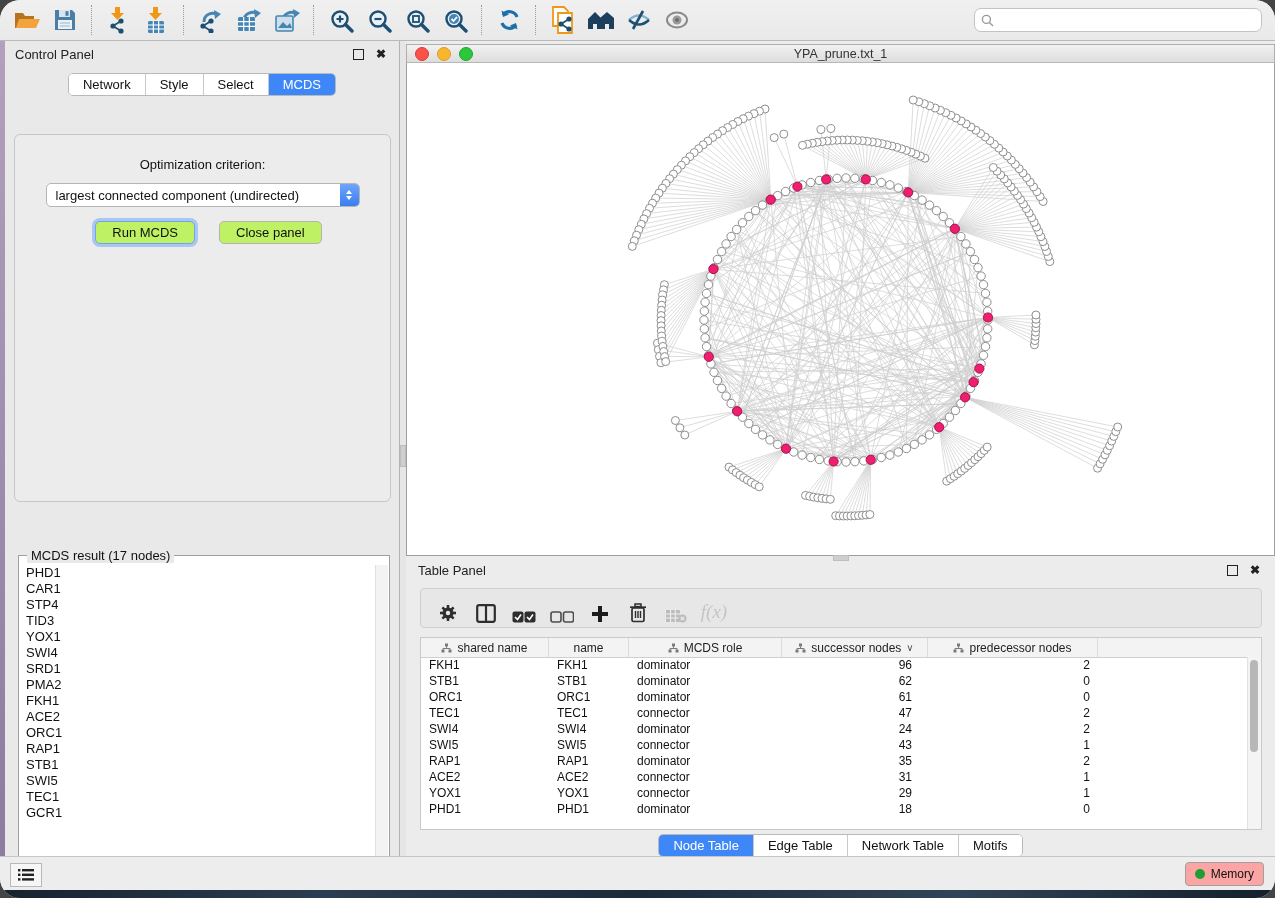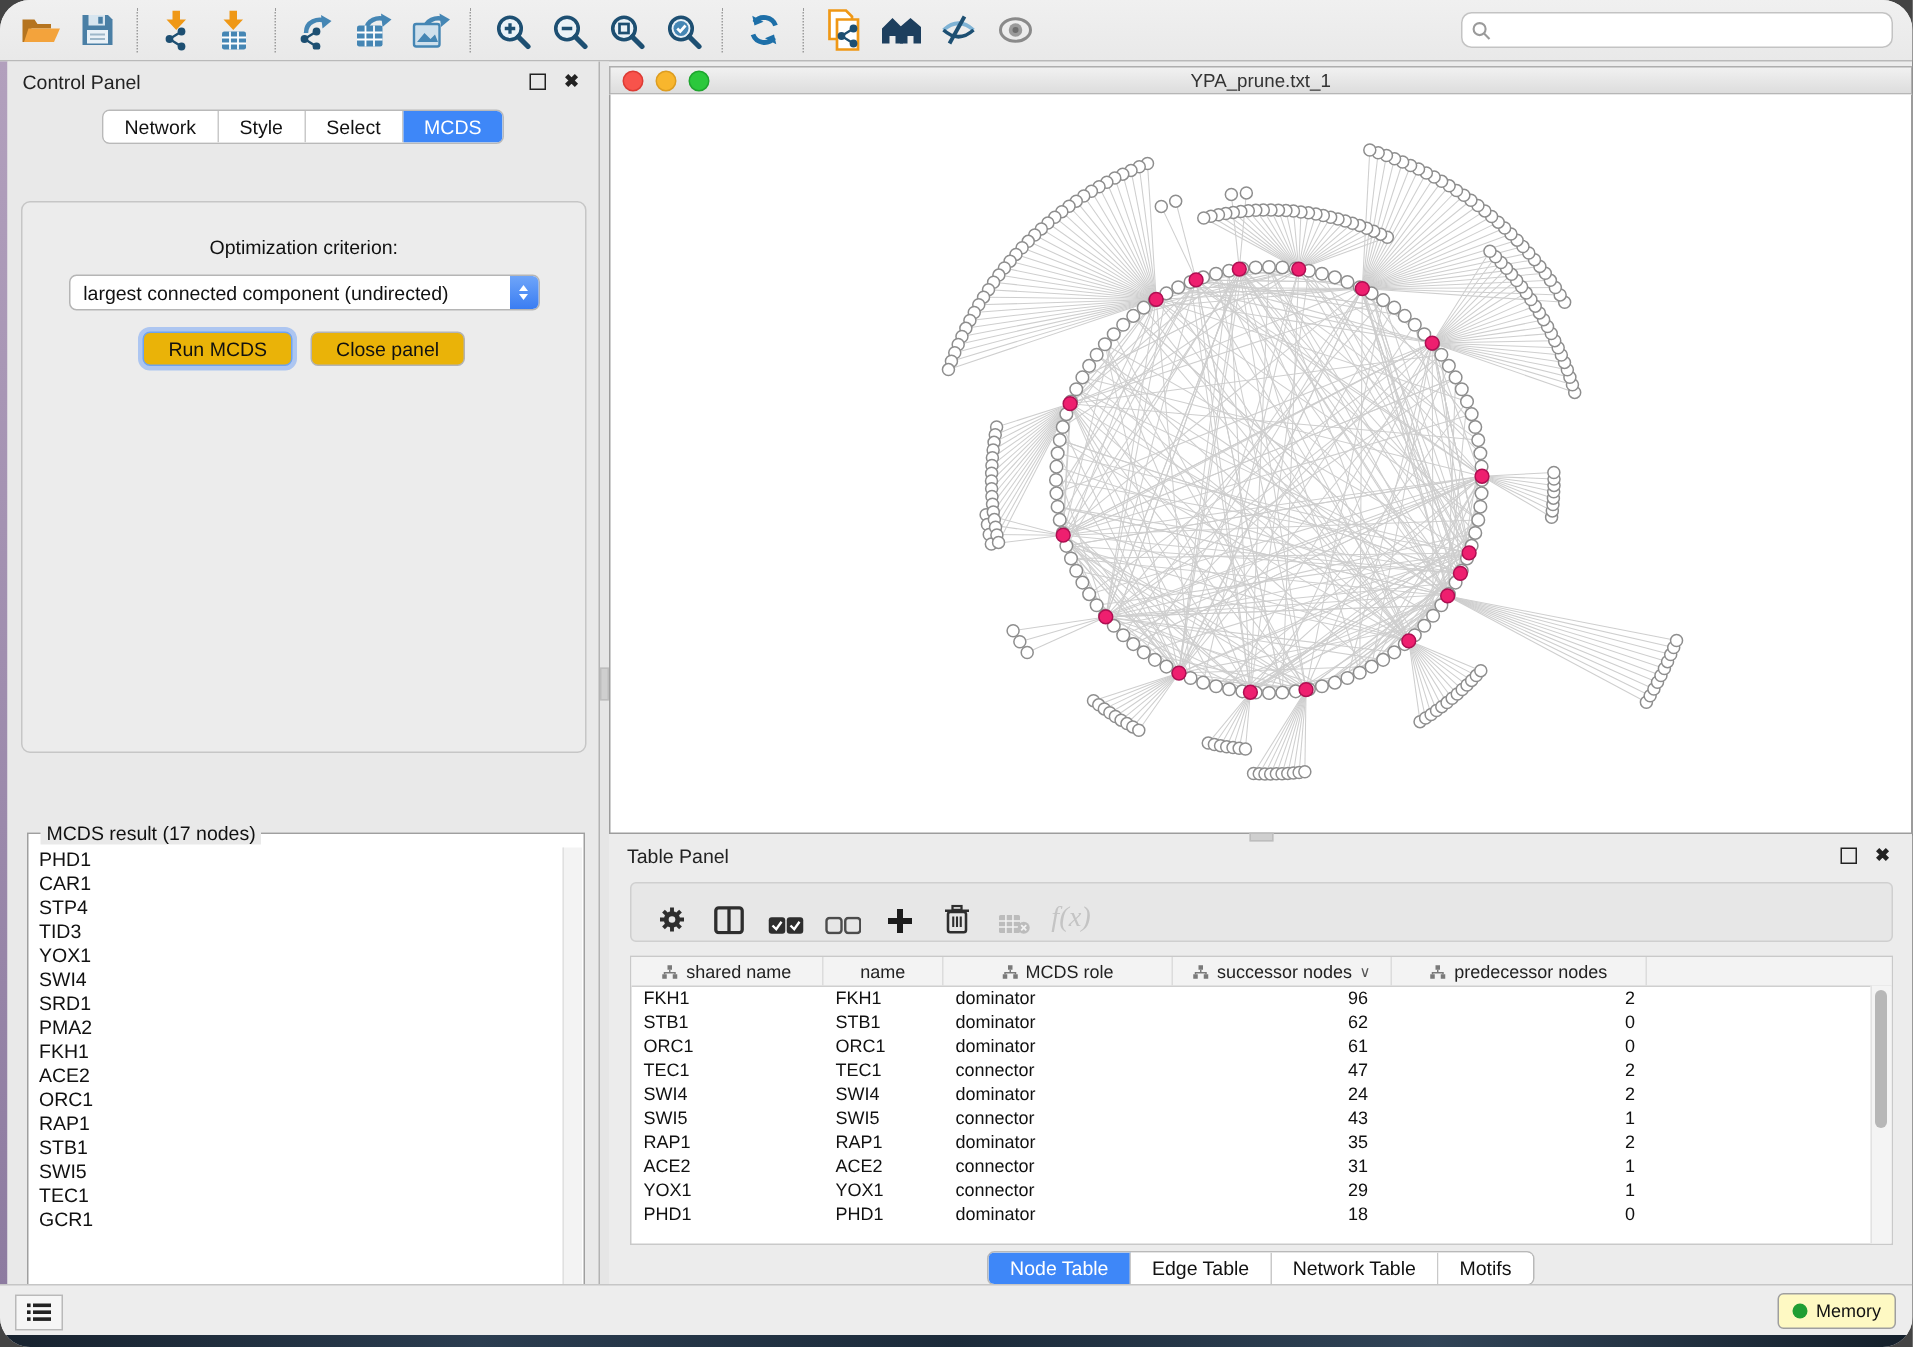--- a/index.html
+++ b/index.html
@@ -36,22 +36,22 @@
   .opt-label{text-align:center;font-size:13px;margin-top:22px;color:#111;}
   .dropdown{position:relative;margin:11px auto 0;width:312px;height:22px;background:#fff;border:1px solid #b5b5b5;
             border-radius:5px;display:flex;align-items:center;cursor:pointer;}
   .dropdown .dd-text{flex:1;font-size:13px;padding-left:9px;color:#111;white-space:nowrap;overflow:hidden;}
   .dd-stepper{width:19px;height:22px;background:linear-gradient(#6fa5f9,#3a7df2);border-radius:0 4px 4px 0;
               display:flex;flex-direction:column;align-items:center;justify-content:center;gap:2px;}
   .dd-stepper i{display:block;width:0;height:0;border-left:3.5px solid transparent;border-right:3.5px solid transparent;}
   .dd-up{border-bottom:4px solid #fff;}
   .dd-down{border-top:4px solid #fff;}
   .btn-row{display:flex;justify-content:center;gap:12px;margin-top:14px;}
-  .mac-btn{background:#eab308;border:1px solid #b3b3b3;border-radius:5px;padding:3px 16px;font-size:13px;color:#111;cursor:pointer;
-           font-family:"Liberation Sans",sans-serif;}
+  .mac-btn{background:#bef264;border:1px solid #b3b3b3;border-radius:5px;padding:3px 16px;font-size:13px;color:#111;cursor:pointer;
+           font-family:"Liberation Sans",sans-serif;margin-left:12px;}
   .mac-btn.focused{border-color:#6ea3ef;box-shadow:0 0 0 3px rgba(110,160,245,.5);}
   .result-group{position:absolute;left:13px;top:466px;width:370px;height:372px;border:1px solid #9f9f9f;background:#fff;margin-top:48px;}
   .result-legend{position:absolute;left:8px;top:-8px;background:#e9e9e9;padding:0 4px;font-size:13px;color:#111;}
   .result-list{position:absolute;left:1px;top:9px;right:13px;bottom:1px;overflow:hidden;background:#fff;}
   .result-item{font-size:13px;line-height:16px;padding-left:6px;color:#111;cursor:default;}
   .result-scroll{position:absolute;right:1px;top:9px;width:12px;bottom:1px;background:#f3f3f3;border-left:1px solid #e0e0e0;}
   
   .splitter-v{position:absolute;left:400px;top:41px;width:6px;height:815px;background:#e6e6e6;cursor:col-resize;}
   .splitter-v .handle{position:absolute;left:0px;top:404px;width:6px;height:22px;background:#cfcfcf;border:1px solid #bdbdbd;box-sizing:border-box;}
   
@@ -84,21 +84,21 @@
   .gc.text{padding-left:8px;}
   .gc.num{text-align:right;padding-right:16px;}
   .gc.num2{text-align:right;padding-right:8px;}
   .grid-scroll{position:absolute;right:0;top:19px;width:13px;bottom:0;background:#f4f4f4;border-left:1px solid #e2e2e2;}
   .grid-thumb{position:absolute;left:2px;top:3px;width:8px;height:92px;background:#b7b7b7;border-radius:4px;cursor:pointer;}
   .tp-tabs{position:absolute;left:0;right:0;top:277px;display:flex;justify-content:center;}
   
   .status-bar{position:absolute;left:0;top:856px;width:1275px;height:34px;background:#ededed;border-top:1px solid #c6c6c6;box-sizing:border-box;}
   .menu-btn{position:absolute;left:10px;top:6px;width:30px;height:22px;background:#f6f6f6;border:1px solid #b9b9b9;
             display:flex;align-items:center;justify-content:center;cursor:pointer;}
-  .memory-btn{position:absolute;right:11px;top:5px;height:22px;background:#fef9c3;border:1px solid #9f9f9f;border-radius:4px;
+  .memory-btn{position:absolute;right:11px;top:5px;height:22px;background:#fca5a5;border:1px solid #9f9f9f;border-radius:4px;
               display:flex;align-items:center;padding:0 9px;gap:6px;font-size:12px;color:#111;cursor:pointer;}
   .mem-dot{width:10px;height:10px;border-radius:50%;background:#1f9e34;}
   .split-h-handle{position:absolute;left:427px;top:-2px;width:14px;height:4px;background:#cfcfcf;border:1px solid #bdbdbd;}
 </style>
 </head>
 <body>
 
 <div class="screen">
 
   <div class="toolbar">

